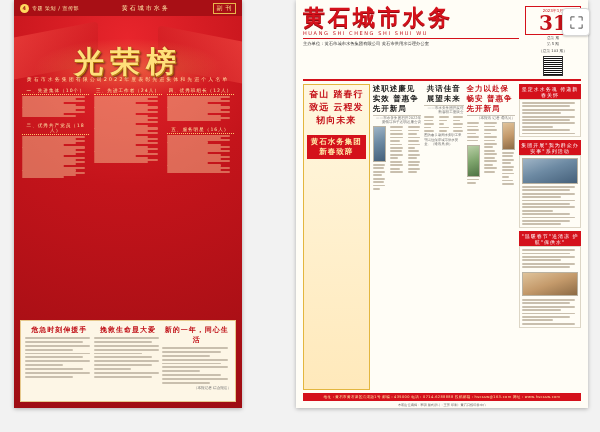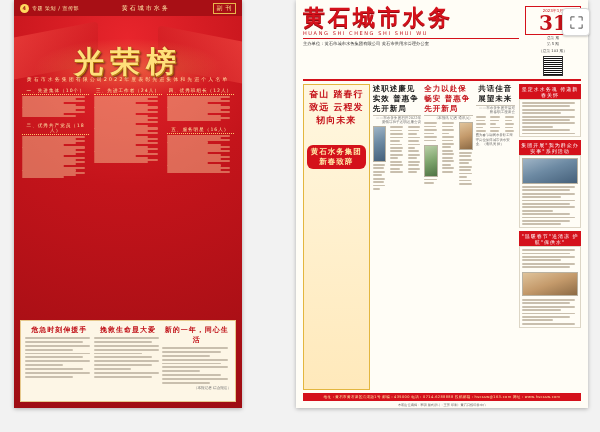--- a/index.html
+++ b/index.html
@@ -121,24 +121,23 @@
 
   .banner{
     border:1px solid #e3b63f;background:linear-gradient(180deg,#fff7e0,#ffe9bb);
     padding:3px 3px 4px;text-align:center;position:relative;overflow:hidden;
   }
   .banner-cal{
     font-family:"DejaVu Serif","Liberation Serif",serif;
     font-size:9px;color:#c5121a;font-weight:bold;letter-spacing:1px;
   }
   .banner-red{
-    margin-top:18px;background:#d4111b;color:#ffe9a8;font-size:7.5px;
+    margin-top:8px;background:#d4111b;color:#ffe9a8;font-size:7.5px;
     font-weight:bold;letter-spacing:1px;padding:2px 0;
     font-family:"DejaVu Serif","Liberation Serif",serif;
-    border-radius:6px;
   }
   .sec-title{
     font-family:"DejaVu Serif","Liberation Serif",serif;
     font-size:7.5px;font-weight:bold;color:#1a1a1a;letter-spacing:1px;
     border-bottom:1px solid #c9c2b4;padding-bottom:1px;
   }
   .sec-title.red{color:#c5121a;}
   .byline{font-size:3.6px;color:#777;text-align:right;}
   .cols3{display:flex;gap:4px;}
   .tcol{flex:1;display:flex;flex-direction:column;gap:1.6px;}
@@ -434,20 +433,49 @@
                 <div class="txtline w70"></div>
                   <div class="txtline w95"></div>
                   <div class="txtline w85"></div>
                 <div class="txtline w95"></div>
                   <div class="txtline w70"></div>
               </div>
             </div>
           </div>
 
           <div>
+            <div class="sec-title" style="text-align:center;">共话佳音  展望未来</div>
+            <div class="byline">——市水务集团开展迎新春职工座谈会</div>
+            <div class="cols3" style="margin-top:2px;">
+              <div class="tcol">
+                <div class="txtline w95"></div>
+                  <div class="txtline w85"></div>
+                  <div class="txtline w95"></div>
+                <div class="txtline w70"></div>
+                  <div class="txtline w95"></div>
+              </div>
+              <div class="tcol">
+                <div class="txtline w95"></div>
+                  <div class="txtline w85"></div>
+                  <div class="txtline w55"></div>
+                <div class="txtline w95"></div>
+                  <div class="txtline w85"></div>
+              </div>
+              <div class="tcol">
+                <div class="txtline w95"></div>
+                  <div class="txtline w70"></div>
+                  <div class="txtline w95"></div>
+                <div class="txtline w85"></div>
+                  <div class="txtline w95"></div>
+              </div>
+            </div>
+            <div class="photo-cap">图为春节期间水务职工坚守岗位保障城市供水安全。（通讯员 摄）</div>
+          </div>
+
+          <div>
             <div class="sec-title red">全力以赴保畅安  普惠争先开新局</div>
             <div class="byline">（本报讯 记者 通讯员）</div>
             <div class="cols3" style="margin-top:2px;">
               <div class="tcol">
                 <div class="txtline w95"></div>
                   <div class="txtline w85"></div>
                   <div class="txtline w95"></div>
                 <div class="txtline w70"></div>
                   <div class="txtline w95"></div>
                   <div class="txtline w85"></div>
@@ -479,49 +507,20 @@
                   <div class="txtline w95"></div>
                 <div class="txtline w70"></div>
                   <div class="txtline w95"></div>
                   <div class="txtline w85"></div>
                 <div class="txtline w95"></div>
                   <div class="txtline w55"></div>
                   <div class="txtline w85"></div>
                 <div class="txtline w95"></div>
               </div>
             </div>
-          </div>
-
-          <div>
-            <div class="sec-title" style="text-align:center;">共话佳音  展望未来</div>
-            <div class="byline">——市水务集团开展迎新春职工座谈会</div>
-            <div class="cols3" style="margin-top:2px;">
-              <div class="tcol">
-                <div class="txtline w95"></div>
-                  <div class="txtline w85"></div>
-                  <div class="txtline w95"></div>
-                <div class="txtline w70"></div>
-                  <div class="txtline w95"></div>
-              </div>
-              <div class="tcol">
-                <div class="txtline w95"></div>
-                  <div class="txtline w85"></div>
-                  <div class="txtline w55"></div>
-                <div class="txtline w95"></div>
-                  <div class="txtline w85"></div>
-              </div>
-              <div class="tcol">
-                <div class="txtline w95"></div>
-                  <div class="txtline w70"></div>
-                  <div class="txtline w95"></div>
-                <div class="txtline w85"></div>
-                  <div class="txtline w95"></div>
-              </div>
-            </div>
-            <div class="photo-cap">图为春节期间水务职工坚守岗位保障城市供水安全。（通讯员 摄）</div>
           </div>
 
         </div>
 
         <div class="rp-side">
           <div>
             <div class="side-head">坚定水水务魂  传递新春关怀</div>
             <div class="side-box">
               <div class="txtline w95"></div>
                 <div class="txtline w85"></div>

